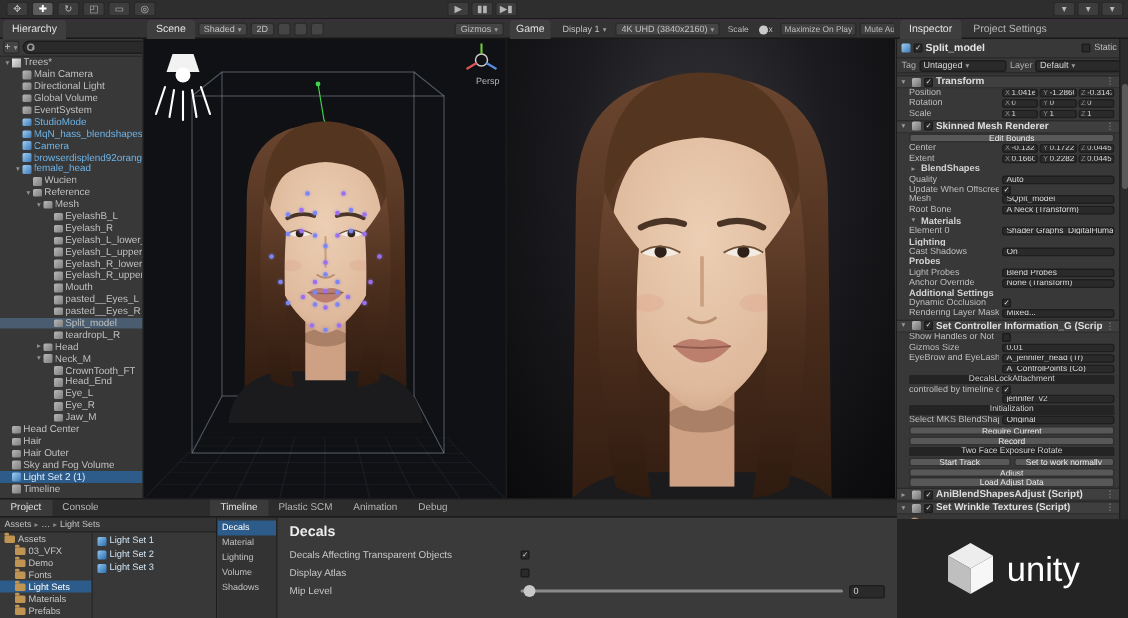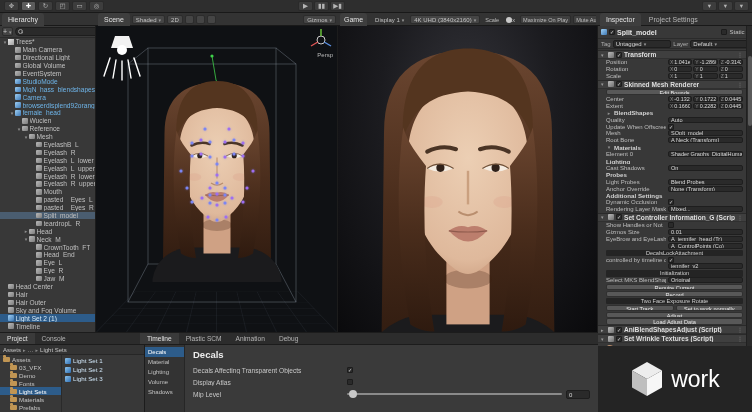--- a/index.html
+++ b/index.html
@@ -879,16 +879,16 @@
         </div>
     </div>
   </div>
 
   <div id="brand" class="abs">
     <svg width="34" height="38" viewBox="0 0 34 38">
       <polygon points="17,2 32,10.5 17,19 2,10.5" fill="#ededed"></polygon>
       <polygon points="2,10.5 17,19 17,36 2,27.5" fill="#bfbfbf"></polygon>
       <polygon points="32,10.5 17,19 17,36 32,27.5" fill="#f7f7f7"></polygon>
     </svg>
-    <span id="brand-word">work</span>
+    <span id="brand-word">unity</span>
   </div>
 
 </div>
 
 </body></html>

